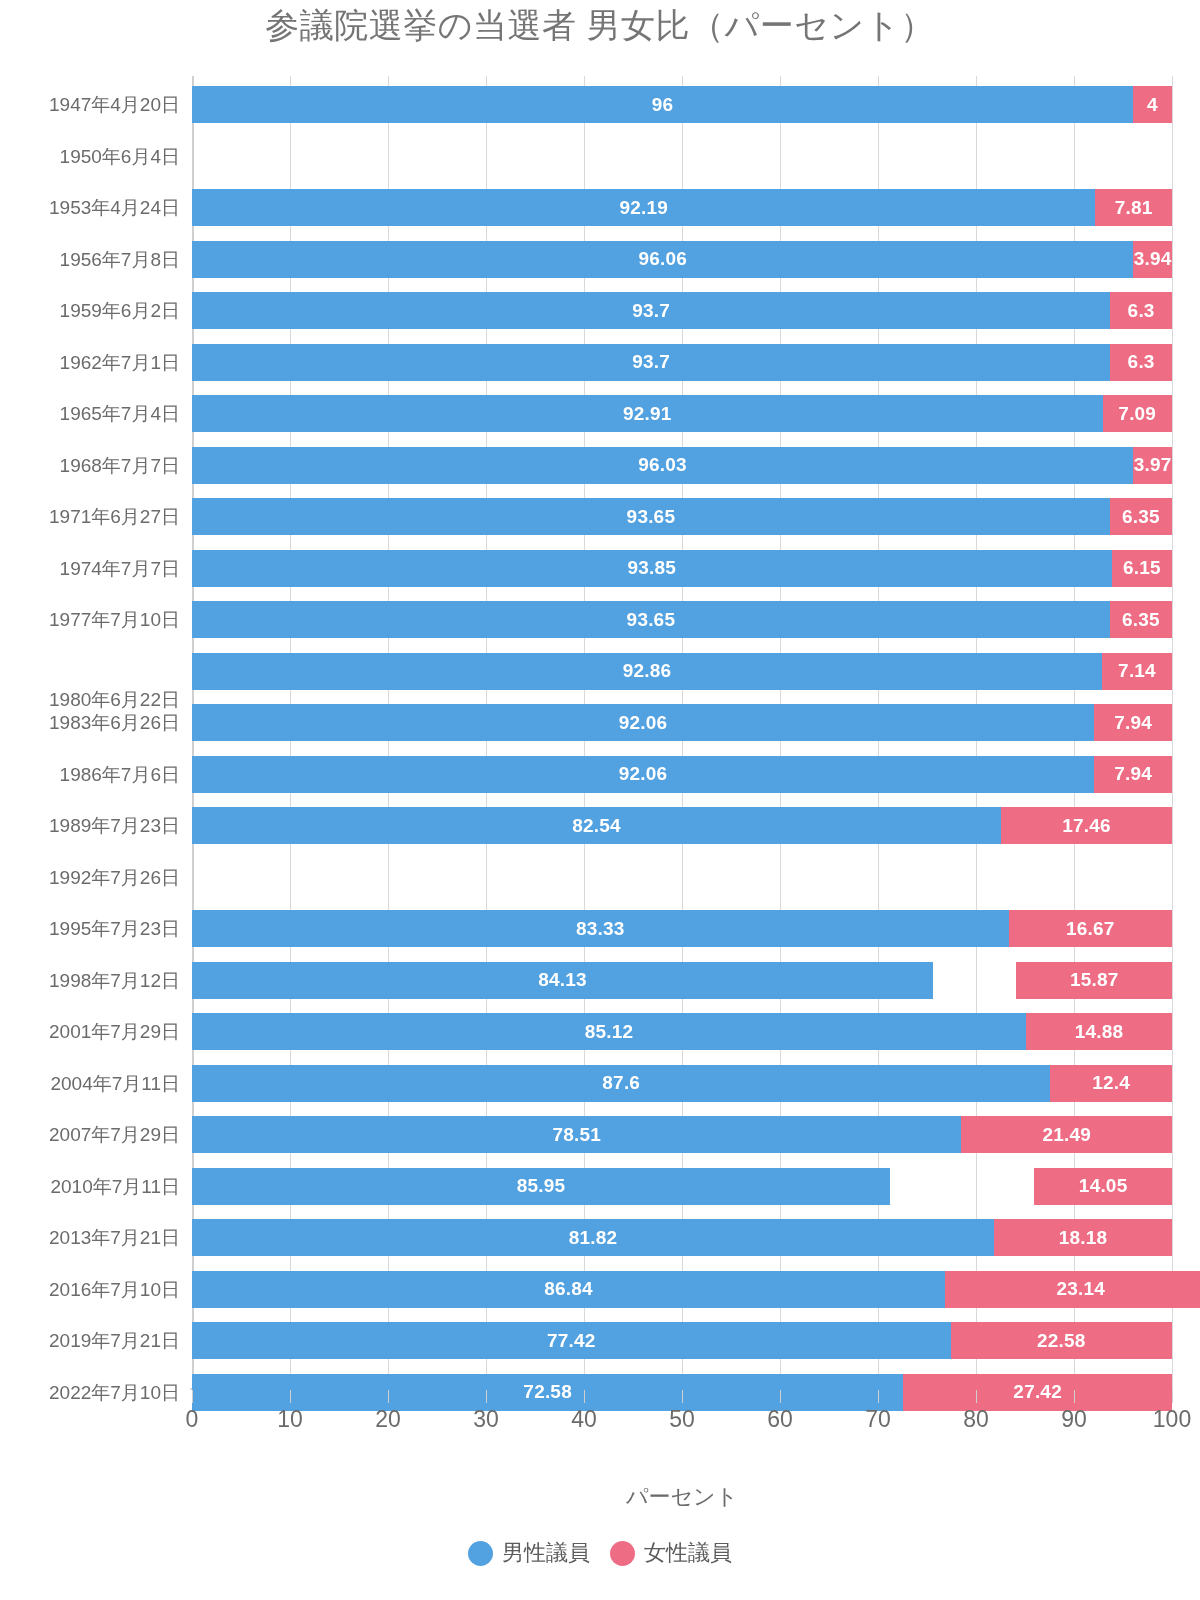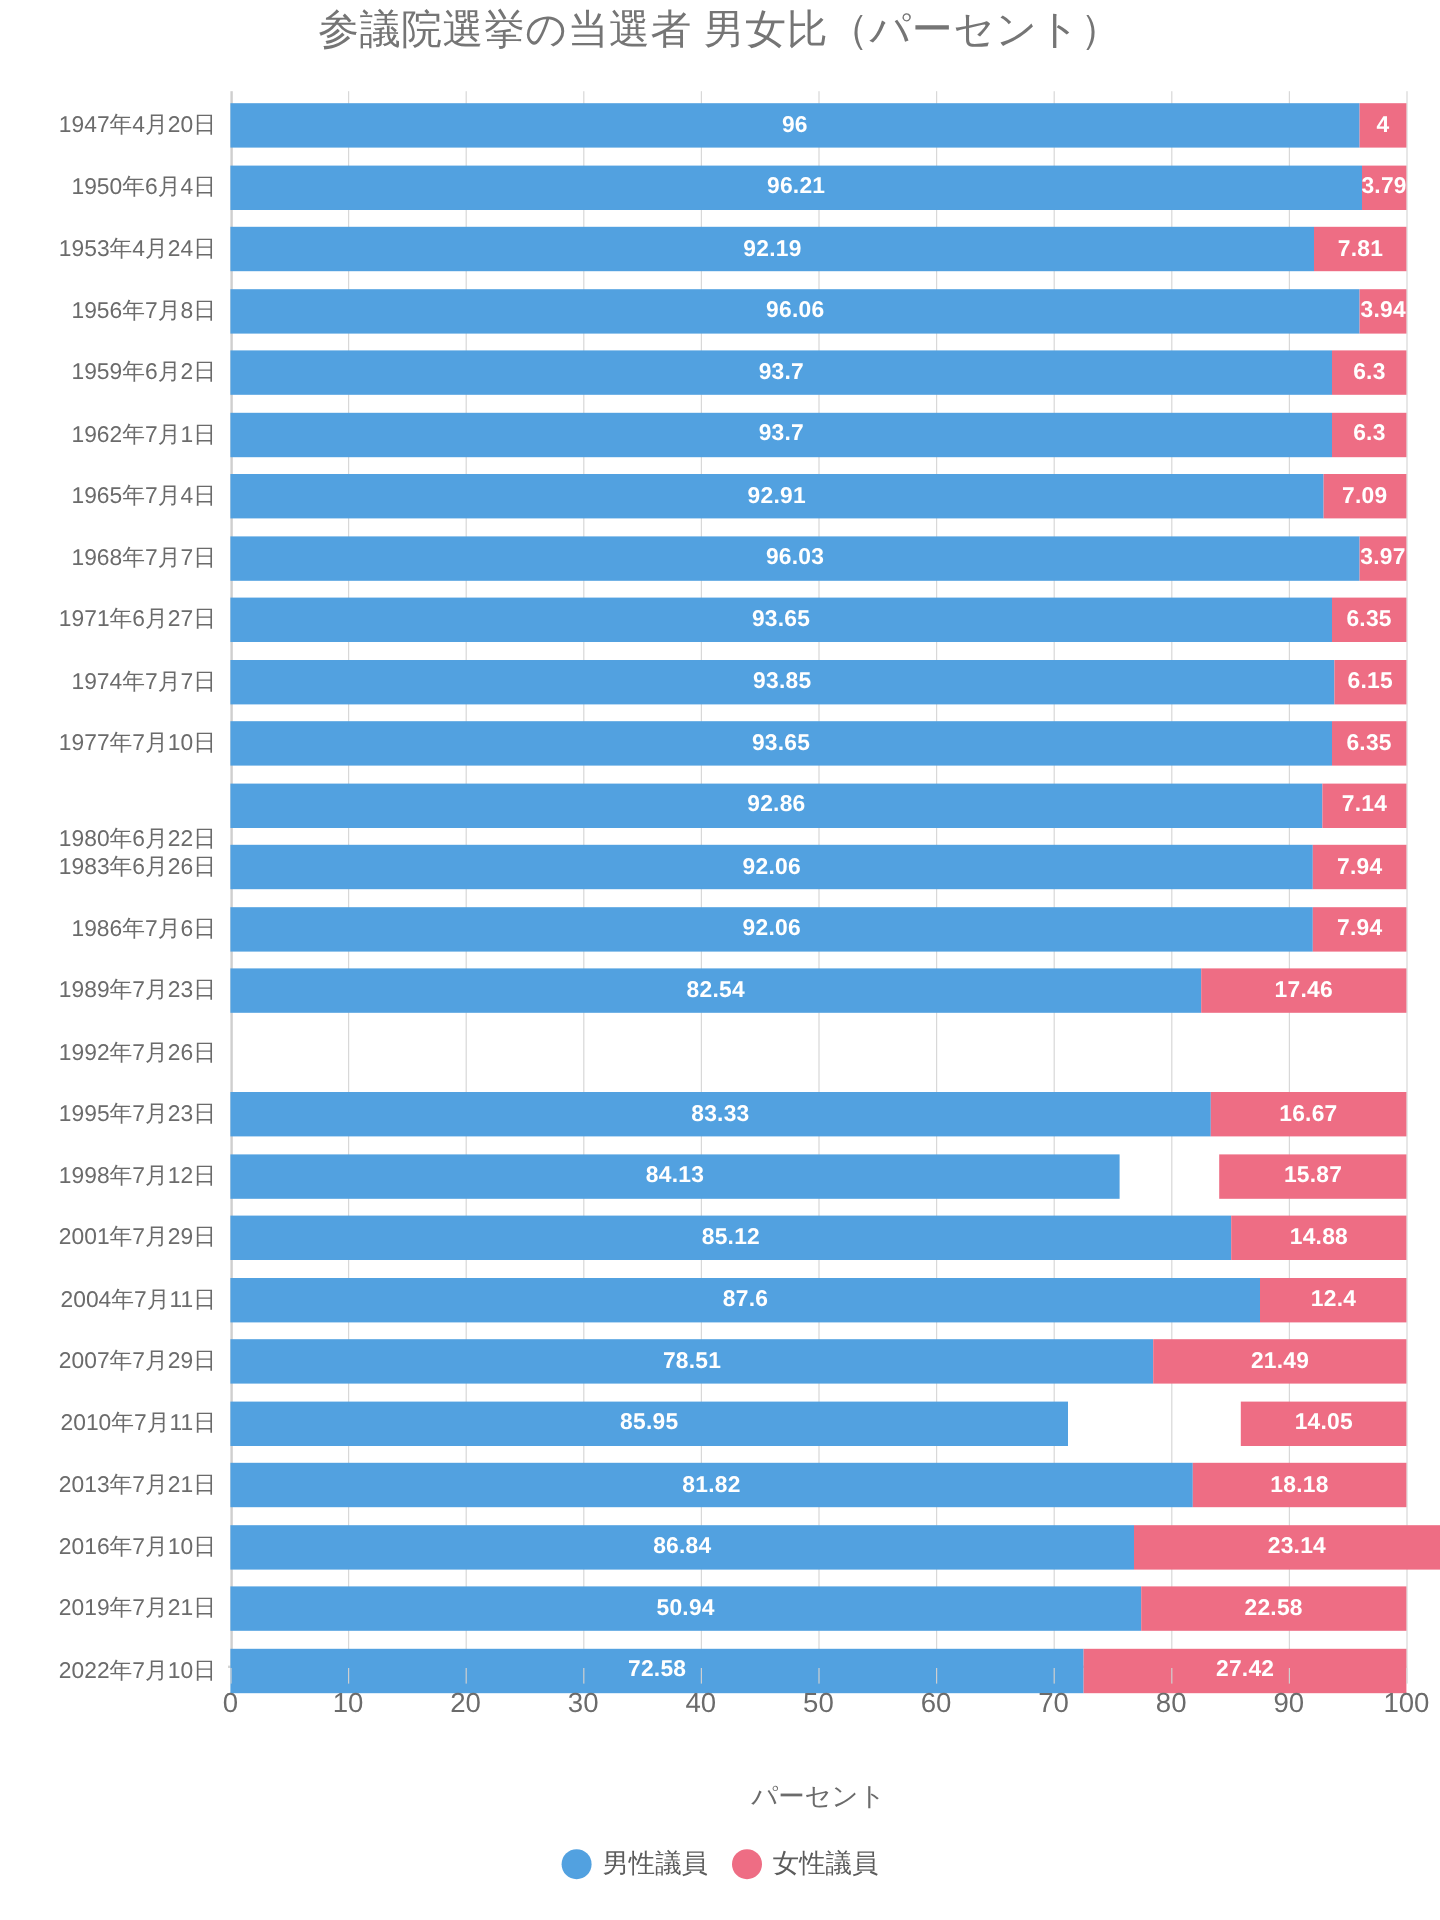--- a/index.html
+++ b/index.html
@@ -247,28 +247,20 @@
     <div class="axis-line-bottom"></div>
     <div class="rows">
         <div class="row" style="top: 10px;">
           <div class="seg seg-male" style="width: 940.8px; background: rgb(82, 161, 224);">
             <span class="seg-label">96</span>
           </div>
           <div class="seg seg-female" style="left: 940.8px; width: 39.2px; background: rgb(238, 109, 132);">
             <span class="seg-label">4</span>
           </div>
         </div>
-        <div class="row" style="top: 61.5px;">
-          <div class="seg seg-male" style="width: 942.858px; background: rgb(82, 161, 224);">
-            <span class="seg-label">96.21</span>
-          </div>
-          <div class="seg seg-female" style="left: 942.858px; width: 37.142px; background: rgb(238, 109, 132);">
-            <span class="seg-label">3.79</span>
-          </div>
-        </div>
         <div class="row" style="top: 113px;">
           <div class="seg seg-male" style="width: 903.462px; background: rgb(82, 161, 224);">
             <span class="seg-label">92.19</span>
           </div>
           <div class="seg seg-female" style="left: 903.462px; width: 76.538px; background: rgb(238, 109, 132);">
             <span class="seg-label">7.81</span>
           </div>
         </div>
         <div class="row" style="top: 164.5px;">
           <div class="seg seg-male" style="width: 941.388px; background: rgb(82, 161, 224);">
@@ -425,21 +417,21 @@
         <div class="row" style="top: 1194.5px;">
           <div class="seg seg-male" style="width: 753.228px; background: rgb(82, 161, 224);">
             <span class="seg-label">86.84</span>
           </div>
           <div class="seg seg-female" style="left: 753.228px; width: 271px; background: rgb(238, 109, 132);">
             <span class="seg-label">23.14</span>
           </div>
         </div>
         <div class="row" style="top: 1246px;">
           <div class="seg seg-male" style="width: 758.716px; background: rgb(82, 161, 224);">
-            <span class="seg-label">50.94</span>
+            <span class="seg-label">77.42</span>
           </div>
           <div class="seg seg-female" style="left: 758.716px; width: 221.284px; background: rgb(238, 109, 132);">
             <span class="seg-label">22.58</span>
           </div>
         </div>
         <div class="row" style="top: 1297.5px;">
           <div class="seg seg-male" style="width: 711.284px; background: rgb(82, 161, 224);">
             <span class="seg-label">72.58</span>
           </div>
           <div class="seg seg-female" style="left: 711.284px; width: 268.716px; background: rgb(238, 109, 132);">

